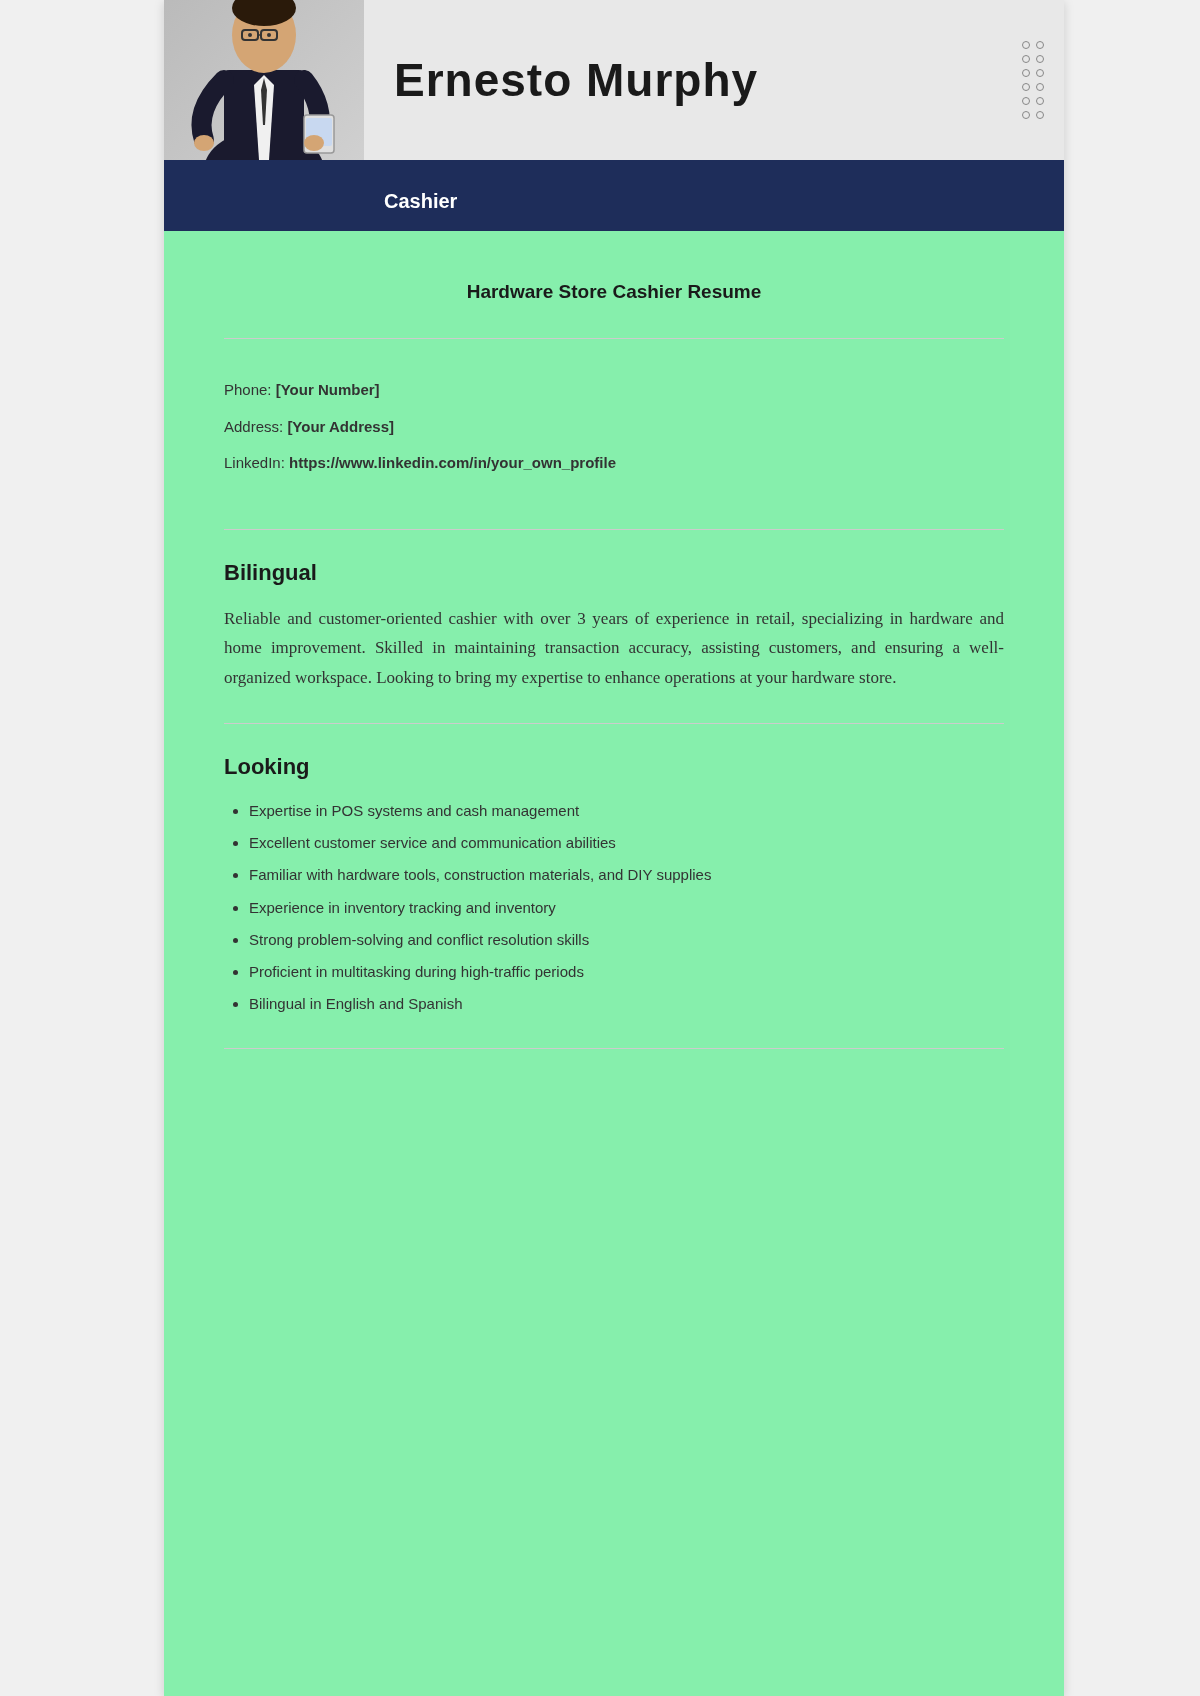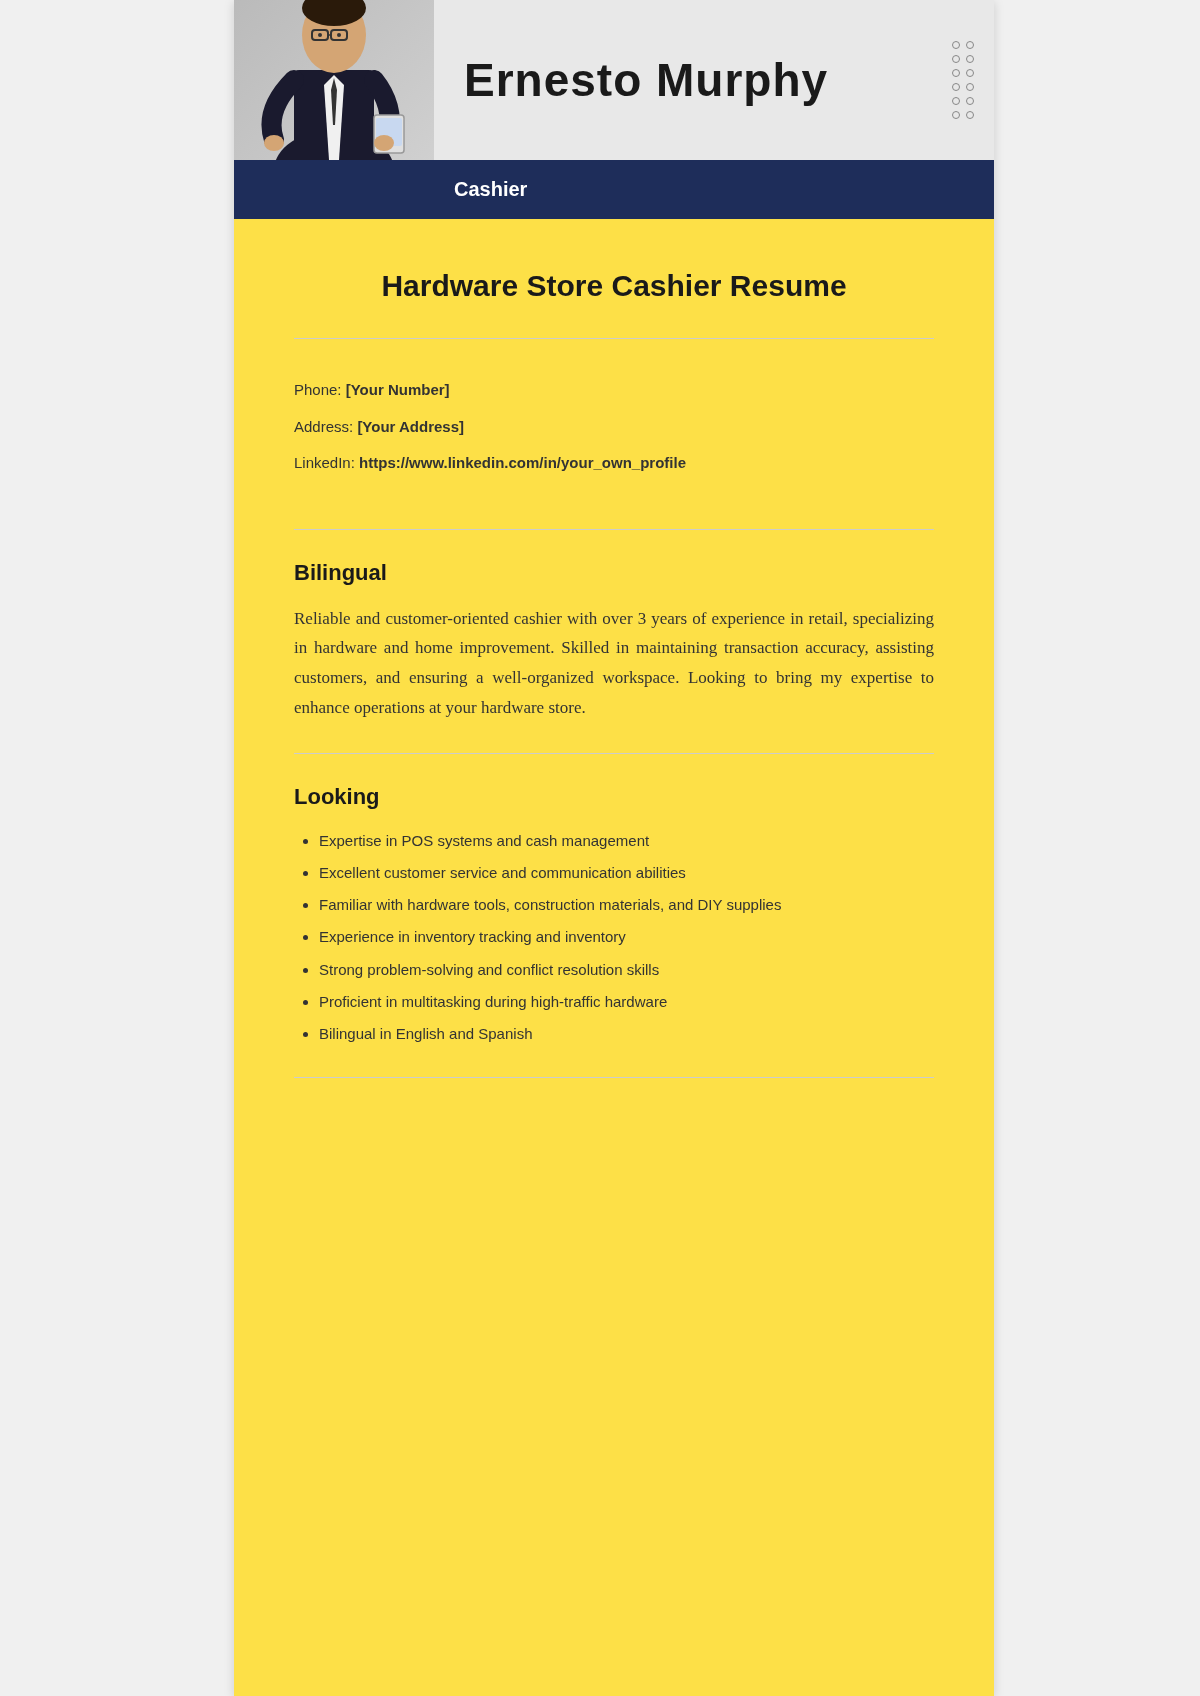--- a/index.html
+++ b/index.html
@@ -10,23 +10,23 @@
     body {
       font-family: 'Georgia', serif;
       background: #f0f0f0;
       display: flex;
       justify-content: center;
       align-items: flex-start;
       min-height: 1696px;
       padding: 0;
     }
     .page {
-      width: 760px;
+      width: 900px;
       min-height: 1696px;
-      background: #fde047;
+      background: #86efac;
       position: relative;
       box-shadow: 0 2px 10px rgba(0,0,0,0.15);
       margin-left: 28px;
     }
 
     
     .header {
       display: flex;
       flex-direction: column;
       width: 100%;
@@ -84,21 +84,21 @@
     }
     .dot {
       width: 8px;
       height: 8px;
       border-radius: 50%;
       border: 1.5px solid #888;
       background: transparent;
     }
     .header-bottom {
       background: #1e2d5a;
-      padding: 18px 30px 18px 220px;
+      padding: 30px 30px 18px 220px;
       display: flex;
       flex-direction: column;
       gap: 8px;
     }
     .job-title {
       font-size: 20px;
       font-weight: bold;
       color: #ffffff;
       font-family: 'Arial', sans-serif;
     }
@@ -107,21 +107,21 @@
       color: #cccccc;
       font-family: 'Arial', sans-serif;
     }
 
     
     .main-content {
       padding: 50px 60px 40px 60px;
     }
     .resume-title {
       text-align: center;
-      font-size: 30px;
+      font-size: 19px;
       font-weight: bold;
       font-family: 'Arial', sans-serif;
       color: #1a1a1a;
       margin-bottom: 35px;
     }
     .divider {
       border: none;
       border-top: 1px solid #cccccc;
       margin: 30px 0;
     }
@@ -292,20 +292,20 @@
 
     <div class="section">
       <h3 class="section-heading">Looking</h3>
       <ul class="skills-list">
 
       <li>Expertise in POS systems and cash management</li>
           <li>Excellent customer service and communication abilities</li>
           <li>Familiar with hardware tools, construction materials, and DIY supplies</li>
           <li>Experience in inventory tracking and inventory</li>
           <li>Strong problem-solving and conflict resolution skills</li>
-          <li>Proficient in multitasking during high-traffic hardware</li>
+          <li>Proficient in multitasking during high-traffic periods</li>
           <li>Bilingual in English and Spanish</li>
         </ul>
     </div>
 
     <hr class="divider">
   </div>
 </div>
 
 </body></html>

